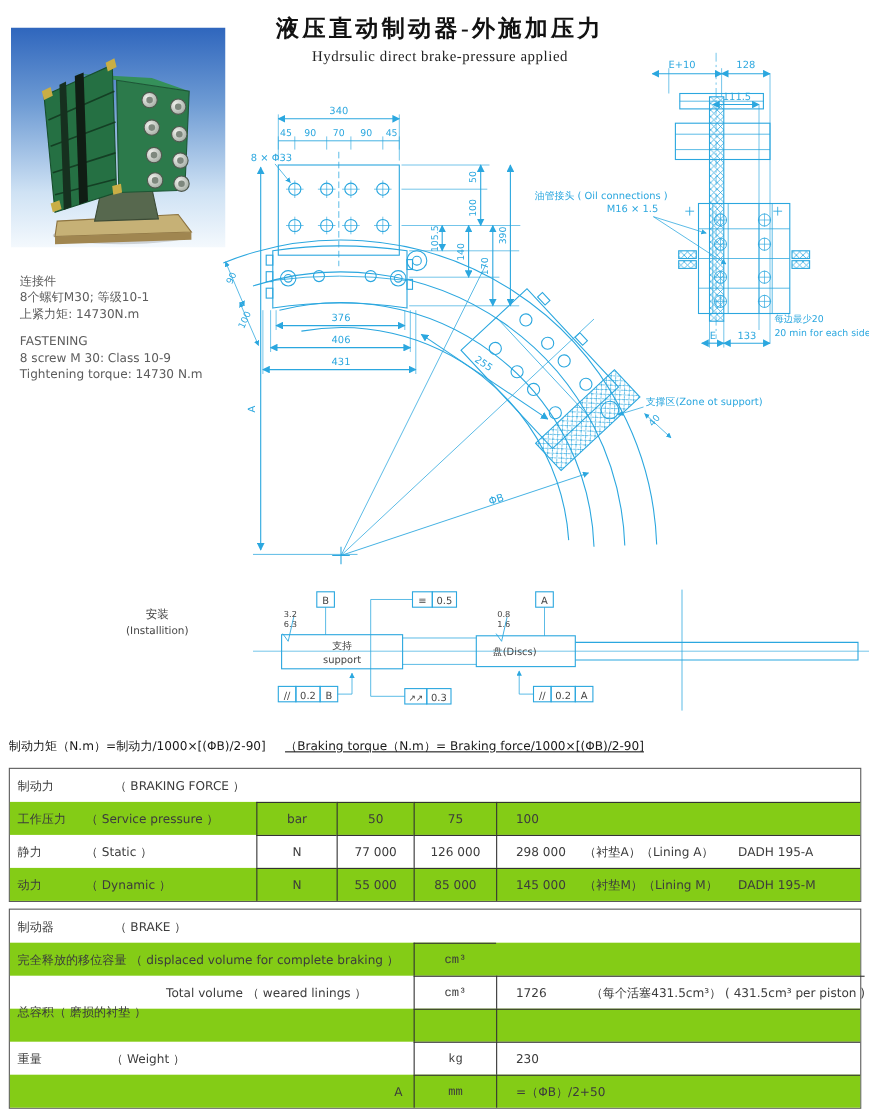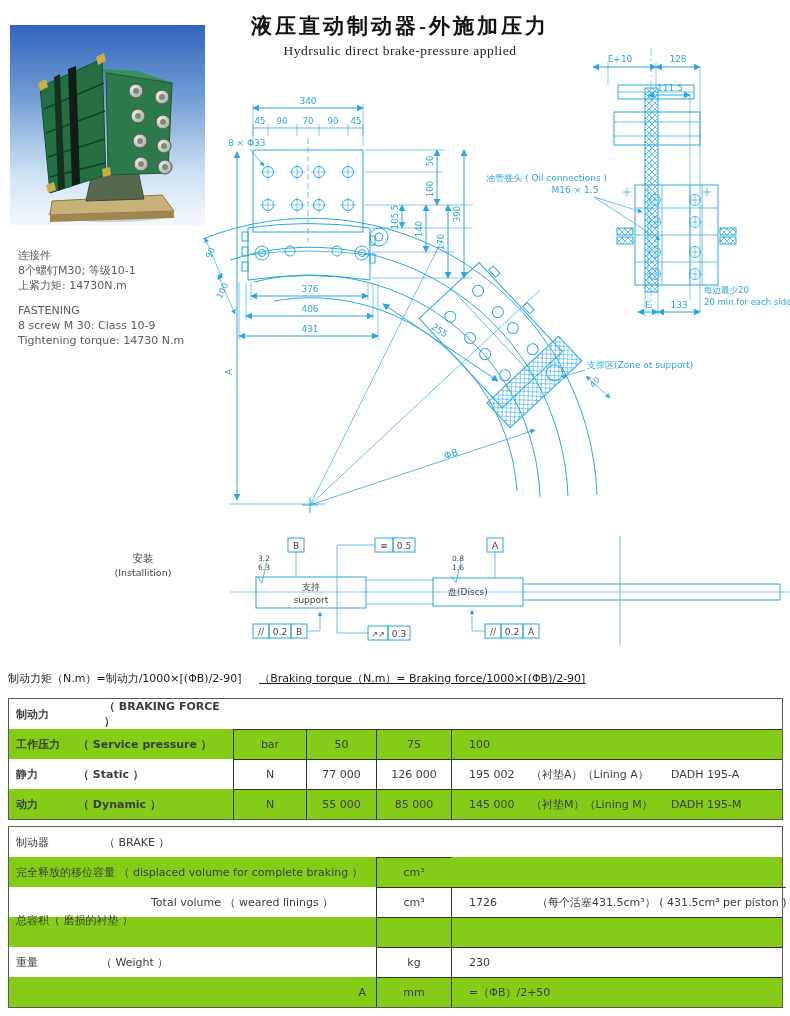--- a/index.html
+++ b/index.html
@@ -21,28 +21,28 @@
   #table1{top:698px;}
   #table2{top:826px;}
   .trow{display:flex;height:30px;align-items:stretch;box-sizing:border-box;}
   .trow.shade{background:#84cc16;}
   .tcell{display:flex;align-items:center;box-sizing:border-box;font-size:11px;color:#3c3c3c;}
   .lbl{padding-left:7px;}
   .lbl .zh1{flex:0 0 62px;}
   .lbl .zh2{flex:0 0 88px;}
   .lbl .zh3{flex:0 0 135px;margin-top:37px;}
   .lbl .zh4{flex:0 0 85px;}
-  #table1 .lbl{flex:0 0 224px;font-weight:bold;}
+  #table1 .lbl{flex:0 0 224px;}
   #table1 .unit{flex:0 0 73px;justify-content:center;}
   #table1 .v1{flex:0 0 70px;justify-content:center;}
   #table1 .v2{flex:0 0 75px;justify-content:center;}
   #table1 .v3{flex:1 1 auto;padding-left:17px;}
   #table2 .lbl{flex:0 0 367px;}
   #table2 .lbl.ra{justify-content:flex-end;padding-right:10px;}
-  #table2 .unit{flex:0 0 75px;justify-content:center;}
+  #table2 .unit{flex:0 0 75px;justify-content:center;font-family:Liberation Mono, monospace;}
   #table2 .val{flex:1 1 auto;padding-left:17px;}
   .gb{border-left:1px solid #333;border-top:1px solid #333;}
   .num{flex:0 0 62px;}
   .num2{flex:0 0 68px;}
   .note{flex:0 0 140px;white-space:nowrap;}
   .note2{white-space:nowrap;}
   svg text{font-family:"DejaVu Sans","Liberation Sans",sans-serif;}
   .cy{fill:#2BA7DF;}
   .dk{fill:#444;}
 </style>
@@ -404,21 +404,21 @@
     </div>
     <div class="trow">
       <div class="tcell lbl">
         <span class="zh1">静力</span>
         <span>（ Static ）</span>
       </div>
       <div class="tcell unit gb">N</div>
       <div class="tcell v1 gb">77 000</div>
       <div class="tcell v2 gb">126 000</div>
       <div class="tcell v3 gb">
-        <span class="num">195 002</span>
+        <span class="num">298 000</span>
         <span class="note">（衬垫A）（Lining A）</span>
         <span>DADH 195-A</span>
       </div>
     </div>
     <div class="trow shade">
       <div class="tcell lbl">
         <span class="zh1">动力</span>
         <span>（ Dynamic ）</span>
       </div>
       <div class="tcell unit gb">N</div>

